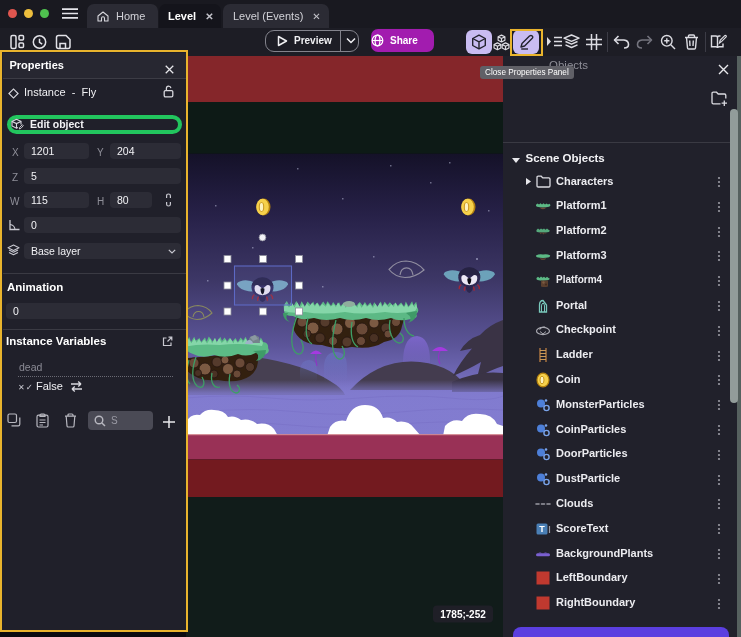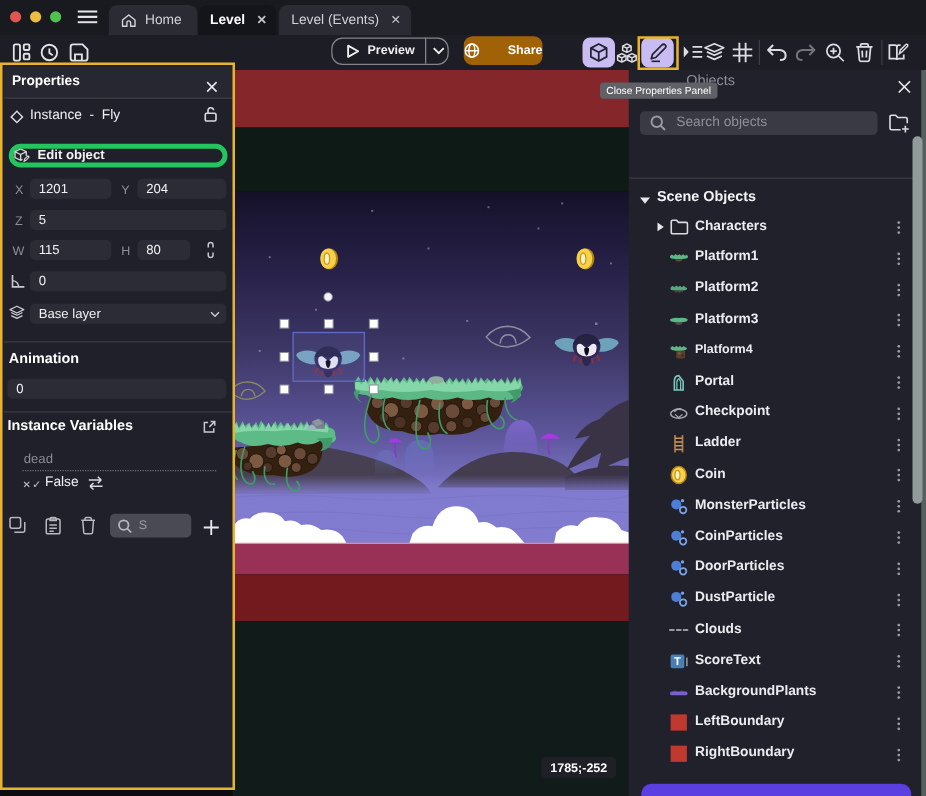--- a/index.html
+++ b/index.html
@@ -11,22 +11,22 @@
 .dot{border-radius:50%;width:9px;height:9px;top:9px;}
 .tab{top:4px;height:24px;border-radius:7px 7px 0 0;color:#d2d2d8;
 font-size:11px;display:flex;align-items:center;}
 .tabx{color:#c3c3ca;font-size:10px;margin-left:9px;}
 
 #toolbar{left:0;top:28px;width:741px;height:28px;background:#1d1d25;}
 .ticon{color:#dcdce2;}
 .selbg{background:#c9bcf2;border-radius:6px;}
 #previewbtn{left:265px;top:1.5px;width:94px;height:22px;border:1px solid #83838c;
 border-radius:9px;display:flex;align-items:center;color:#f0f0f3;}
-#sharebtn{left:371px;top:0.5px;width:63px;height:23px;background:#a16207;
-border-radius:7px;display:flex;align-items:center;justify-content:space-between;color:#fff;}
+#sharebtn{left:371px;top:0.5px;width:63px;height:23px;background:#a21caf;
+border-radius:7px;display:flex;align-items:center;justify-content:flex-start;color:#fff;}
 
 #lpanel{left:0;top:50px;width:188px;height:582px;background:#20202a;z-index:30;}
 #lborder{left:0;top:50px;width:188px;height:582px;border:2.5px solid #e9b42d;z-index:40;pointer-events:none;}
 #lhead{left:2.5px;top:2.5px;width:183px;height:26px;background:#272731;
 border-bottom:1px solid #3c3c45;display:flex;align-items:center;}
 .inp{background:#2c2c36;border-radius:4px;color:#f2f2f5;font-size:10.5px;
 display:flex;align-items:center;padding-left:7px;height:16px;}
 .lbl{color:#8f8f99;font-size:10px;}
 .hdr{color:#fff;font-weight:bold;font-size:11.5px;}
 .divl{left:2.5px;width:183px;height:1px;background:#3a3a43;}
@@ -379,29 +379,20 @@
         <path d="M7.5,14 Q7.5,12.8 9,12.8 H13 V9.5"></path>
       </g>
     </svg>
   </div>
 
   <div class="abs" id="rpanel">
     <div class="abs" style="left:46px;top:3px;color:#8f8f98;font-size:11.5px;">Objects</div>
     <svg class="abs" style="left:215px;top:8px" width="11" height="11" viewBox="0 0 11 11">
         <path d="M1,1 L10,10 M10,1 L1,10" stroke="#e8e8ec" stroke-width="1.4"></path>
       </svg>
-    <div class="abs" style="left:9px;top:33px;width:190px;height:19.5px;background:#3a3a45;border-radius:4px;display:flex;align-items:center;">
-      <svg style="margin-left:8px" width="13" height="13" viewBox="0 0 13 13">
-          <g fill="none" stroke="#9a9aa4" stroke-width="1.5">
-            <circle cx="5.4" cy="5.4" r="4.2"></circle>
-            <path d="M8.6,8.6 L12,12"></path>
-          </g>
-        </svg>
-      <span style="color:#8f8f99;font-size:11px;margin-left:8px">Search objects</span>
-    </div>
     <svg class="abs" style="left:208px;top:35px" width="17" height="16" viewBox="0 0 17 16">
       <path d="M1,2.5 Q1,1.2 2.3,1.2 H5.5 L7.2,3 H13.5 Q14.8,3 14.8,4.3 V7.5 M1,2.5 V11.5 Q1,12.8 2.3,12.8 H9.5" fill="none" stroke="#dcdce2" stroke-width="1.3"></path>
       <path d="M13.3,9.5 V15 M10.6,12.2 H16" stroke="#dcdce2" stroke-width="1.3"></path>
     </svg>
     <div class="abs" style="left:0;top:86.5px;width:238px;height:1px;background:#3a3a43"></div>
     <div class="abs" style="left:8px;top:88px;width:222px;height:20px;display:flex;align-items:flex-end;">
       <svg width="10" height="7" viewBox="0 0 10 7">
           <path d="M1,1 L5,6 L9,1 Z" fill="#e8e8ec"></path>
         </svg>
       <span style="color:#f2f2f5;font-weight:bold;font-size:11.5px;margin-left:4.5px">Scene Objects</span>

